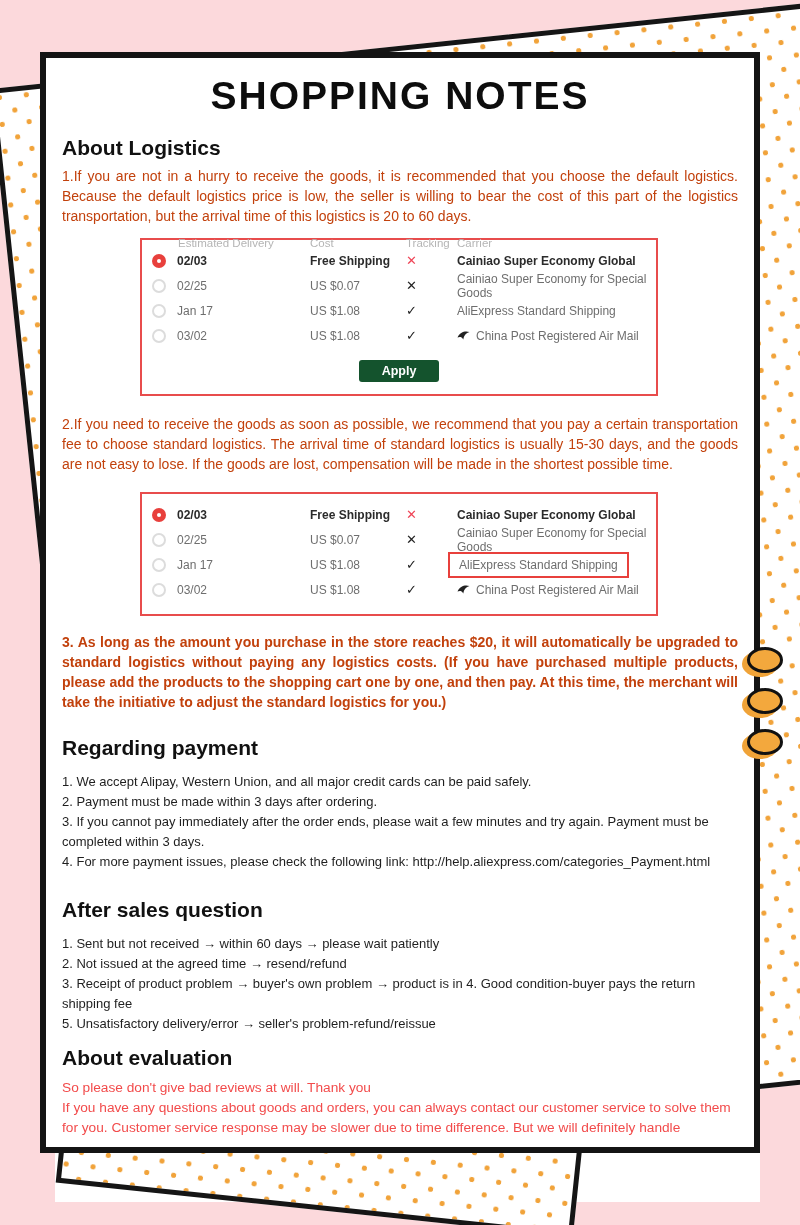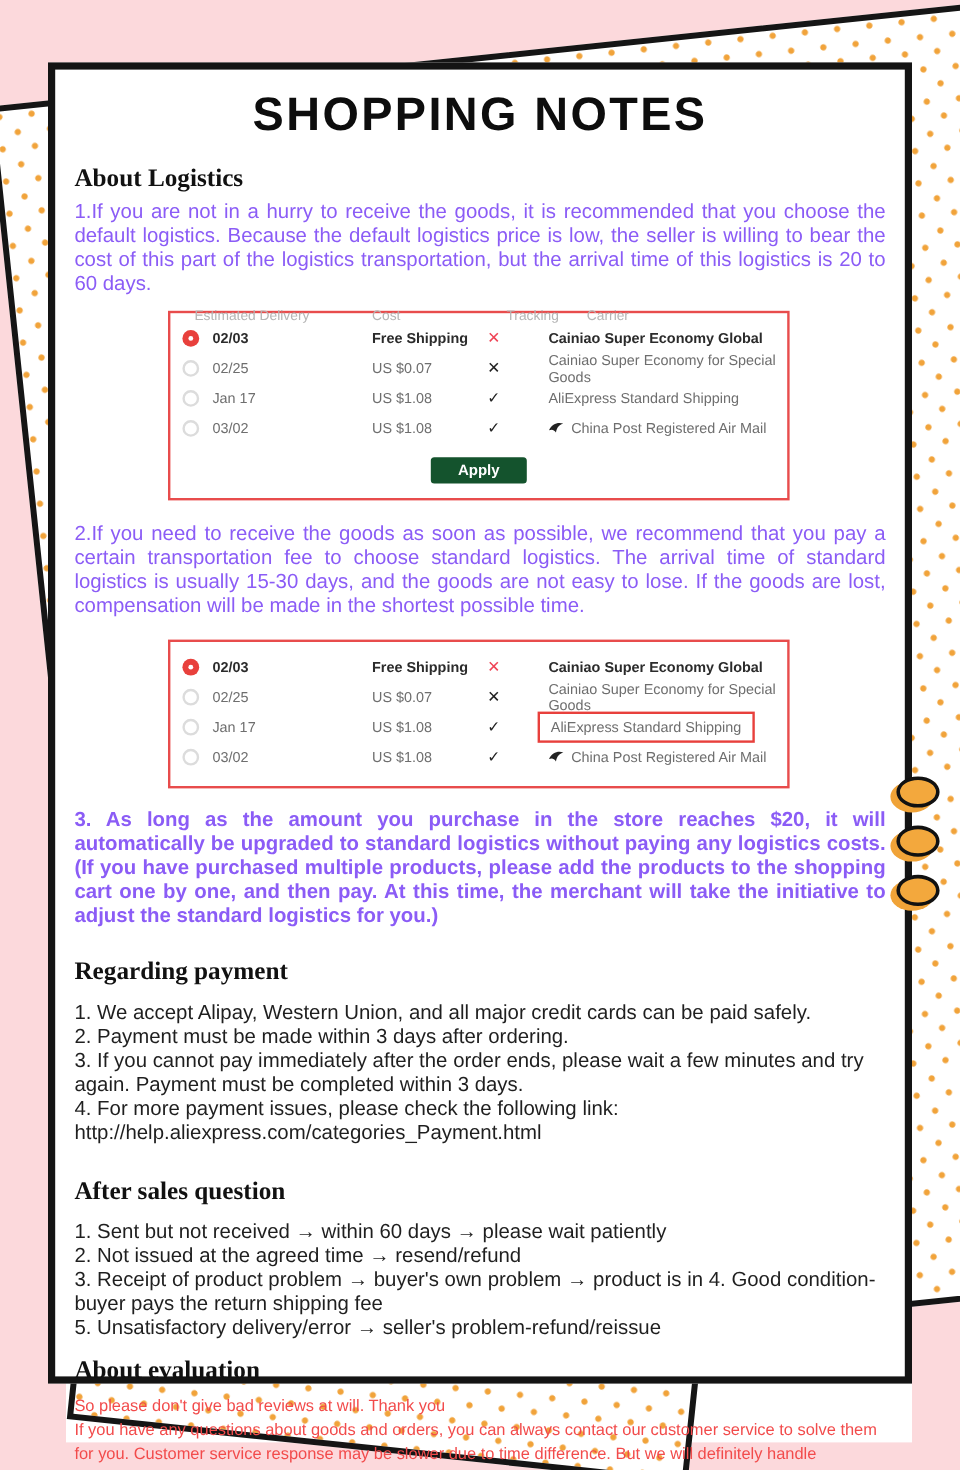--- a/index.html
+++ b/index.html
@@ -19,49 +19,49 @@
   .coin { position:absolute; left:747px; width:36px; height:26px; border-radius:50%;
     background:#f3a83d; border:3px solid #111; box-shadow:-5px 4px 0 0 #f0a338; z-index:6; }
   .coin1 { top:647px; } .coin2 { top:688px; } .coin3 { top:729px; }
 
   
   .sheet { position:absolute; left:40px; top:52px; width:720px; height:1101px; z-index:4;
     background:#ffffff; border:6px solid #141414; padding:10px 16px 0 16px; color:#222; }
 
   .title { text-align:center; font-size:39px; font-weight:bold; letter-spacing:2px; color:#0d0d0d; margin-top:6px; }
 
-  h2.sec { font-size:21px; font-weight:bold; color:#111;font-family:Liberation Serif, serif; }
+  h2.sec { font-size:21px; font-weight:bold; color:#111; }
   .sec-logistics { margin:18px 0 6px; }
   .sec-payment   { margin:24px 0 12px; font-size:23px; }
   .sec-aftersales{ margin:26px 0 12px; }
   .sec-eval      { margin:12px 0 8px; color:#f24b4b; font-size:20px; }
 
-  .para { font-size:17px; line-height:20px; text-align:justify; color:#8b5cf6; } .mt16 { margin-top:16px;font-weight:bold; } .mt18 { margin-top:18px; }
+  .para { font-size:14px; line-height:20px; text-align:justify; color:#c2410c; } .mt16 { margin-top:16px;font-weight:bold; } .mt18 { margin-top:18px; }
 
   
   .ship-table { position:relative; width:518px; margin:12px 0 0 78px; background:#fff;
     border:2px solid #e84c4c; padding:4px 0 12px; }
   .ship-table.t2 { padding:8px 0 12px; margin-top:18px; }
-  .t-head { display:flex; color:#b5b5b5; font-size:11.5px; padding-left:20px;
-    position:relative; top:-7px; margin-bottom:-8px;gap:16px; }
+  .t-head { display:flex; color:#b5b5b5; font-size:11.5px; padding-left:36px;
+    position:relative; top:-7px; margin-bottom:-8px; }
   .h-del{width:132px;} .h-cost{width:96px;} .h-track{width:51px;} .h-carrier{flex:1;}
   .t-row { display:flex; align-items:center; height:25px; font-size:12px; color:#6e6e6e; padding-left:10px; }
   .radio { width:14px; height:14px; border-radius:50%; margin-right:11px; flex:0 0 auto; position:relative; }
   .radio.sel { background:#e8403c; }
   .radio.sel::after { content:""; position:absolute; left:5px; top:5px; width:4px; height:4px; border-radius:50%; background:#fff; }
   .radio.unsel { border:2px solid #dcdcdc; }
   .c-del{width:133px;} .c-cost{width:96px;} .c-track{width:51px;font-weight:bold;font-size:13px;} .c-carrier{flex:1;display:flex;align-items:center;}
   .row-sel .cell { color:#2b2b2b; font-weight:bold; }
   .x-red { color:#ef4456; } .x-black { color:#222; } .check { color:#222; font-weight:bold; }
   .cp-icon { margin-right:6px; flex:0 0 auto; }
   .apply { display:block; margin:12px auto 0; width:80px; height:22px; background:#14532d; color:#fff;
     border:none; border-radius:3px; font-size:12.5px; font-weight:bold; font-family:inherit; cursor:pointer; }
   .hl { display:inline-block; border:2px solid #e8403c; padding:4px 9px; margin-left:-9px; background:#fff; }
 
-  .plist div { font-size:17px; line-height:20px; color:#1f1f1f; }
+  .plist div { font-size:13px; line-height:20px; color:#1f1f1f; }
   .eval-text div { font-size:13.7px; line-height:20px; color:#f24b4b; }
 </style>
 </head>
 <body>
 
 <div class="canvas">
 
   <div class="paper-plain"></div>
   <div class="paper paper-top"></div>
   <div class="paper paper-bottom"></div>

